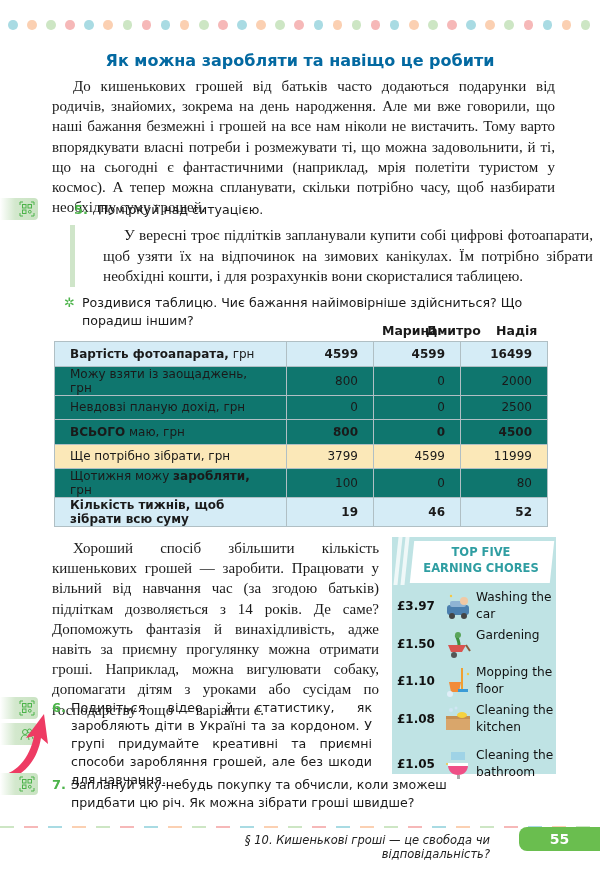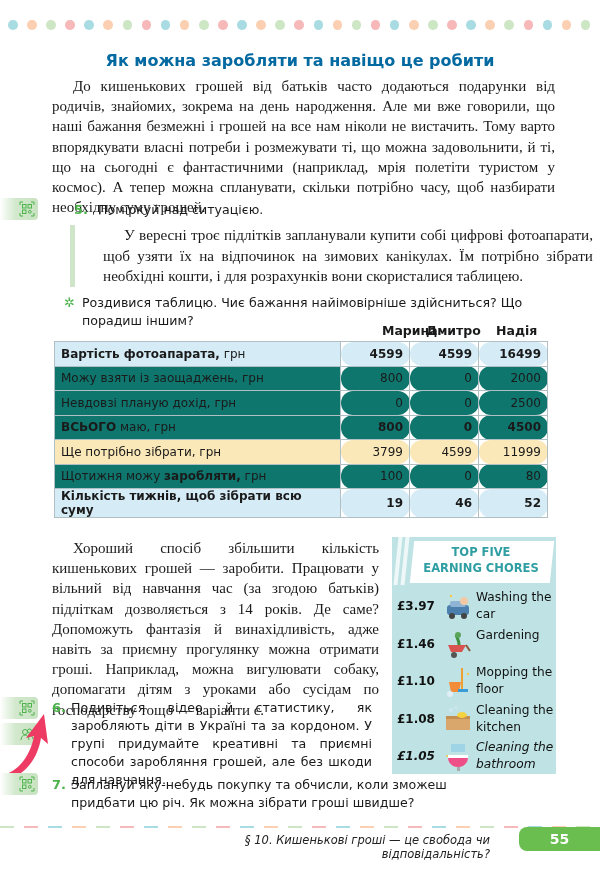--- a/index.html
+++ b/index.html
@@ -15,22 +15,22 @@
   .tab { position:absolute; left:0; width:38px; height:22px;
          background:linear-gradient(to right,#ffffff,#d3e8cd 40%,#c9e3c2); border-radius:0 4px 4px 0; }
   .tab-icon { position:absolute; right:3px; top:3px; width:16px; height:16px; }
   .num { font-family:"DejaVu Sans", sans-serif; font-weight:bold; color:#4cb34a; font-size:13px; }
   .task { position:absolute; font-family:"DejaVu Sans", sans-serif; font-size:12.6px; line-height:18px; color:#1a1a1a; }
   .quote { position:absolute; top:225px; left:70px; width:490px; border-left:5px solid #cfe5c9; padding-left:28px; }
   .quote .serif-p { font-size:15.2px; line-height:20.5px; }
   .q2 { position:absolute; top:294px; left:66px; width:500px; font-family:"DejaVu Sans", sans-serif; font-size:12.6px; line-height:18px; }
   table.t { position:absolute; top:341px; left:54px; width:494px; border-collapse:collapse;
             font-family:"DejaVu Sans", sans-serif; font-size:12px; }
-  table.t td { border:1px solid #b0bfc4; height:23.5px; padding:0 6px; }
-  table.t td.n { text-align:right; width:56px;border-radius:12px; }
+  table.t td { border:1px solid #b0bfc4; height:23.5px; padding:0 15px; }
+  table.t td.n { text-align:right; width:56px; }
   .hdr { position:absolute; top:323px; font-family:"DejaVu Sans", sans-serif; font-weight:bold; font-size:12.5px; }
   .r-blue td { background:#d5ecf6; }
   .r-green td { background:#0f766e; }
   .r-yellow td { background:#fbe8b8; }
   .b { font-weight:bold; }
   .para2 { position:absolute; top:538px; left:52px; width:327px; }
   .para2 .ind { display:inline-block; width:21px; }
   .chores { position:absolute; top:537px; left:392px; width:164px; height:237px; background:#bfe3e4; }
   .chores-head { position:absolute; top:4px; left:20px; width:140px; height:42px; background:#ffffff;
                  transform:skewX(-6deg); }
@@ -183,21 +183,21 @@
           <rect x="5" y="14" width="22" height="10" rx="3" fill="#4b7fae"></rect>
           <rect x="8" y="10" width="16" height="6" rx="2" fill="#8fb4d4"></rect>
           <circle cx="10" cy="25" r="3" fill="#444"></circle>
           <circle cx="22" cy="25" r="3" fill="#444"></circle>
           <circle cx="22" cy="10" r="4" fill="#f1c9a5"></circle>
           <circle cx="9" cy="5" r="1.2" fill="#f5c842"></circle>
         </svg>
         <div class="lbl">Washing the car</div>
       </div>
       <div class="chore" style="top: 87.5px;">
-        <div class="price">£1.46</div>
+        <div class="price">£1.50</div>
         <svg class="ico" viewBox="0 0 32 32">
           <path d="M6 16h18l-4 7H9z" fill="#d9534f"></path>
           <circle cx="12" cy="26" r="3" fill="#555"></circle>
           <path d="M14 6c2 4 3 6 3 10" stroke="#3f8f3f" stroke-width="3"></path>
           <circle cx="16" cy="6" r="3" fill="#5aa55a"></circle>
           <path d="M24 16l4 6" stroke="#8a5a3a" stroke-width="2"></path>
         </svg>
         <div class="lbl">Gardening</div>
       </div>
       <div class="chore" style="top: 125px;">
@@ -215,21 +215,21 @@
         <div class="price">£1.08</div>
         <svg class="ico" viewBox="0 0 32 32">
           <rect x="4" y="14" width="24" height="12" fill="#d9a66b"></rect>
           <rect x="4" y="12" width="24" height="3" fill="#c58f52"></rect>
           <ellipse cx="20" cy="11" rx="5" ry="3" fill="#f5d23f"></ellipse>
           <circle cx="9" cy="6" r="2" fill="#cfe6f3"></circle>
           <circle cx="14" cy="4" r="1.5" fill="#cfe6f3"></circle>
         </svg>
         <div class="lbl">Cleaning the kitchen</div>
       </div>
-      <div class="chore" style="top: 200px; font-style: italic;">
+      <div class="chore" style="top: 208px;">
         <div class="price">£1.05</div>
         <svg class="ico" viewBox="0 0 32 32">
           <rect x="9" y="3" width="14" height="8" fill="#9fd3e6"></rect>
           <path d="M6 16h20c0 6-4 10-10 10S6 22 6 16z" fill="#ee4f86"></path>
           <rect x="6" y="14" width="20" height="3" fill="#fff"></rect>
           <rect x="15" y="26" width="3" height="4" fill="#aaa"></rect>
           <circle cx="5" cy="15" r="1" fill="#f5c842"></circle>
         </svg>
         <div class="lbl">Cleaning the bathroom</div>
       </div>

